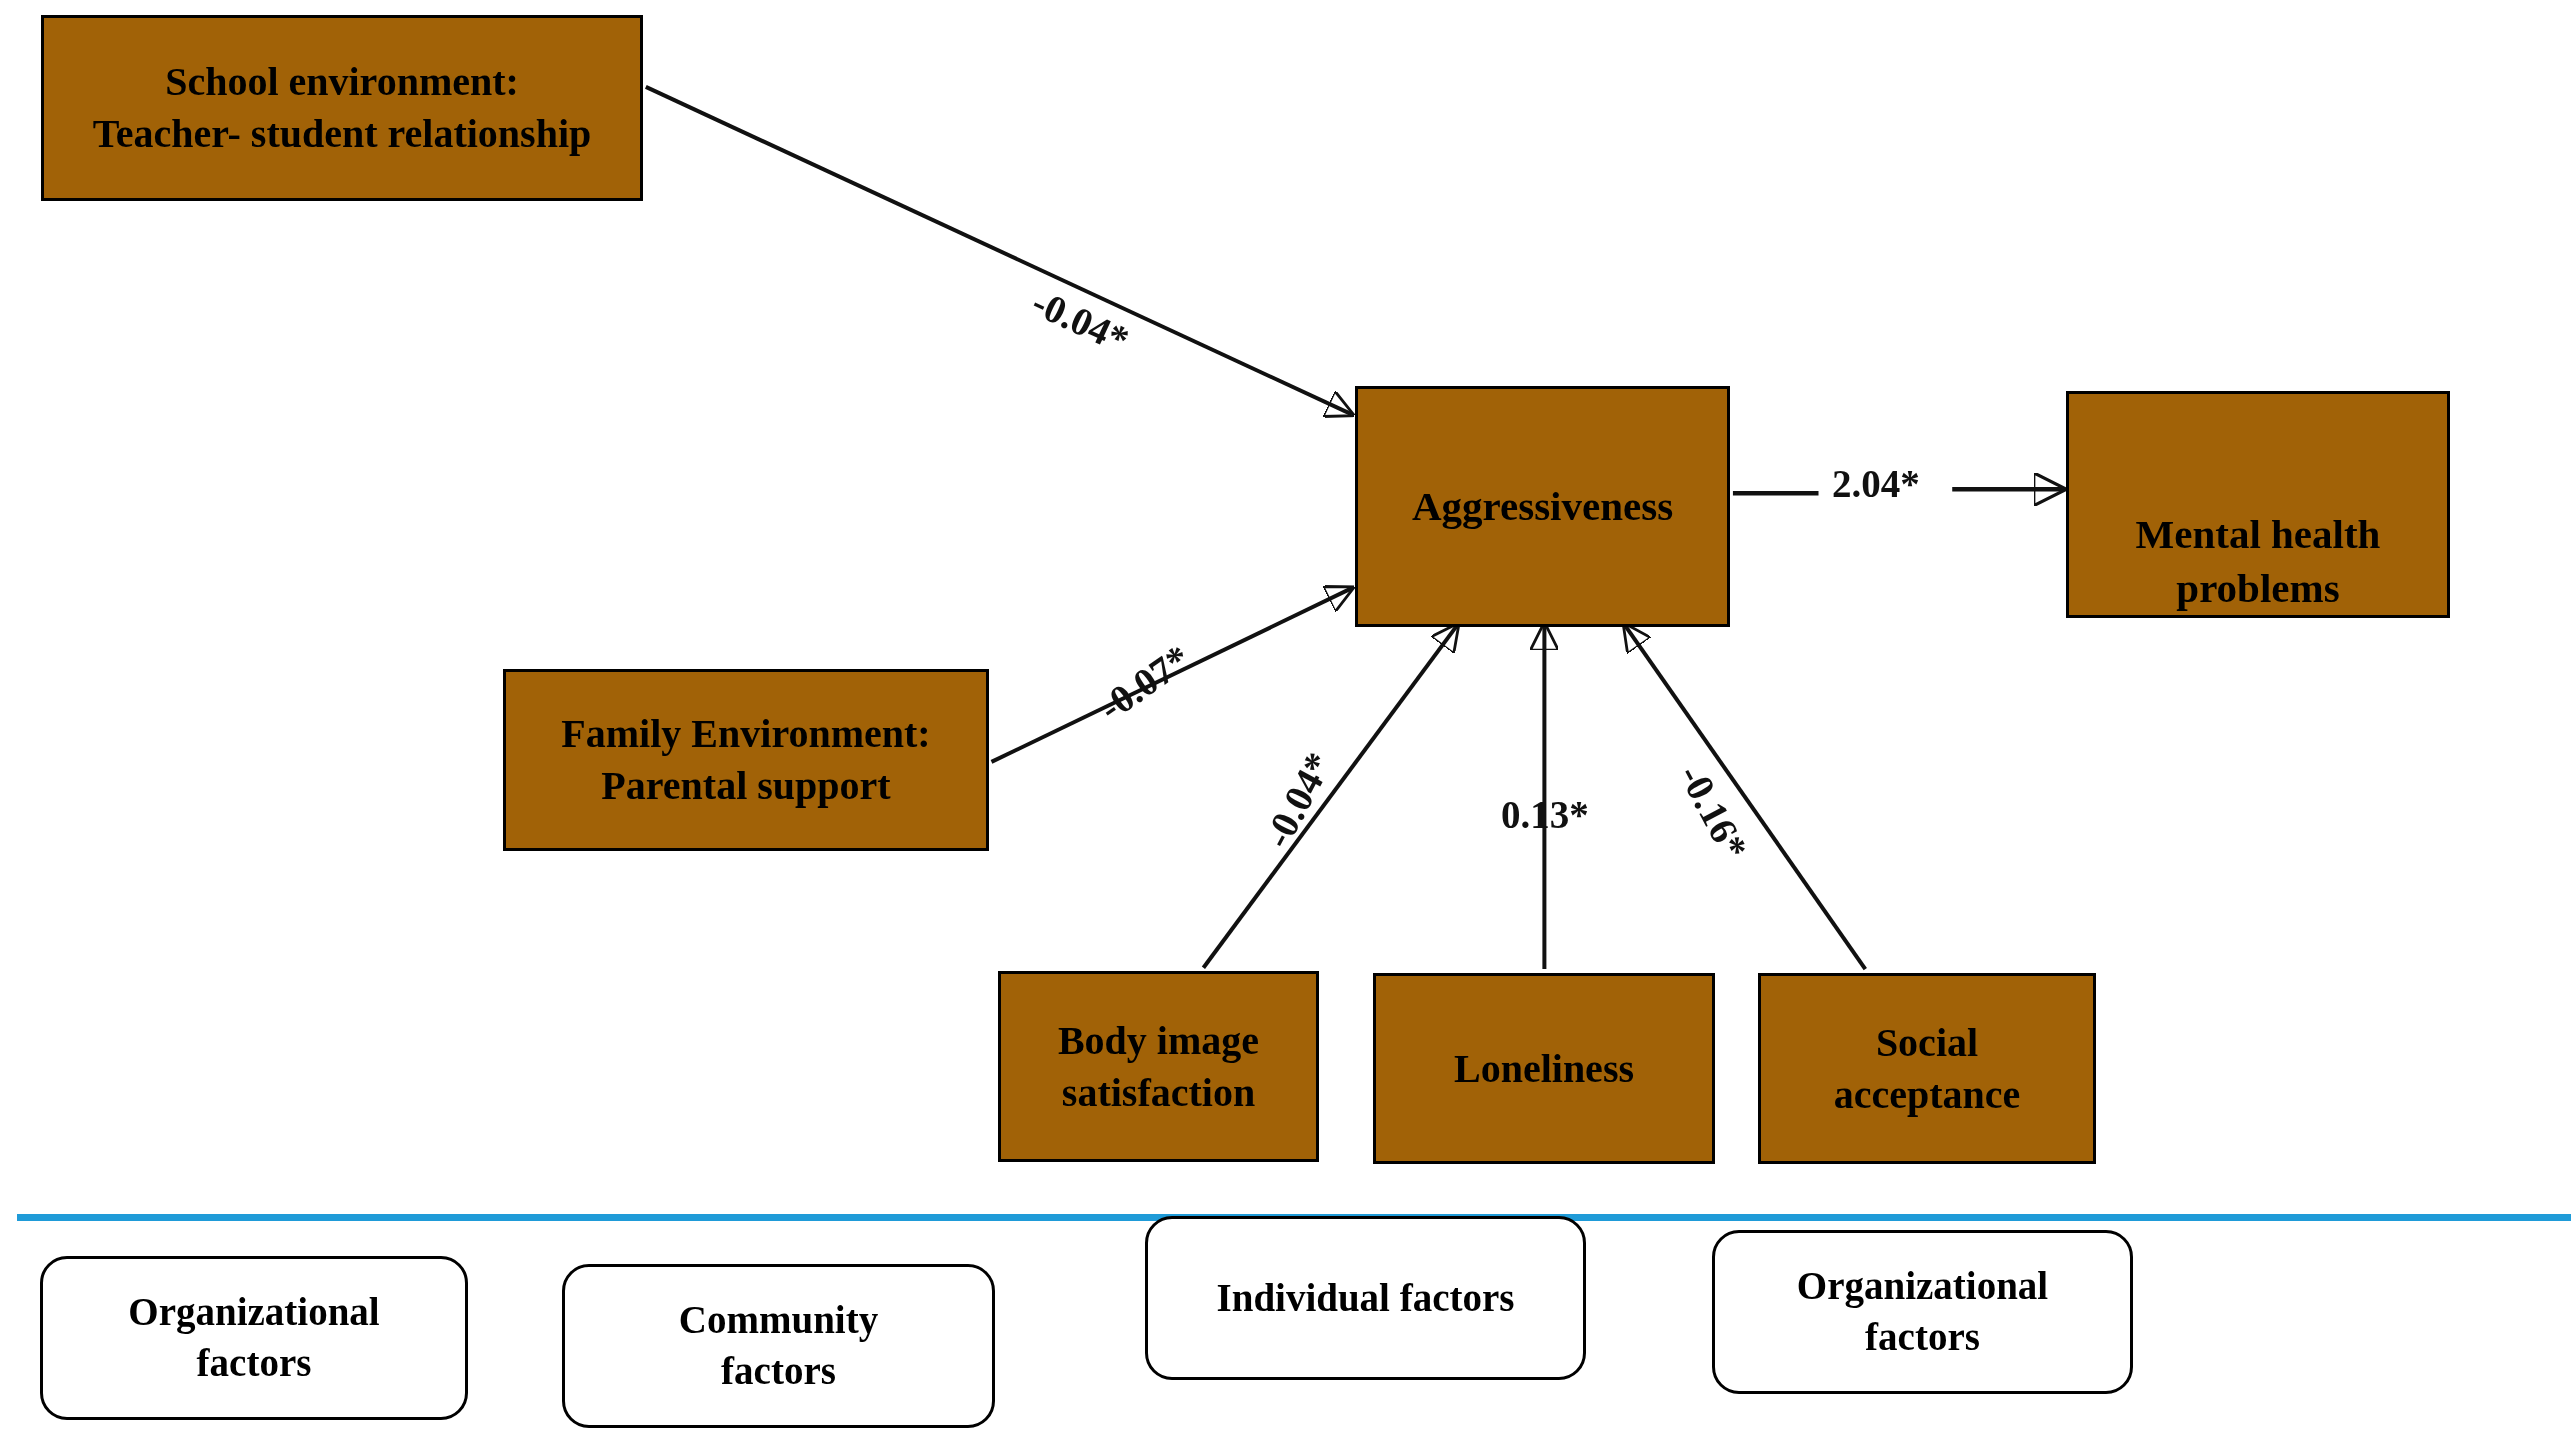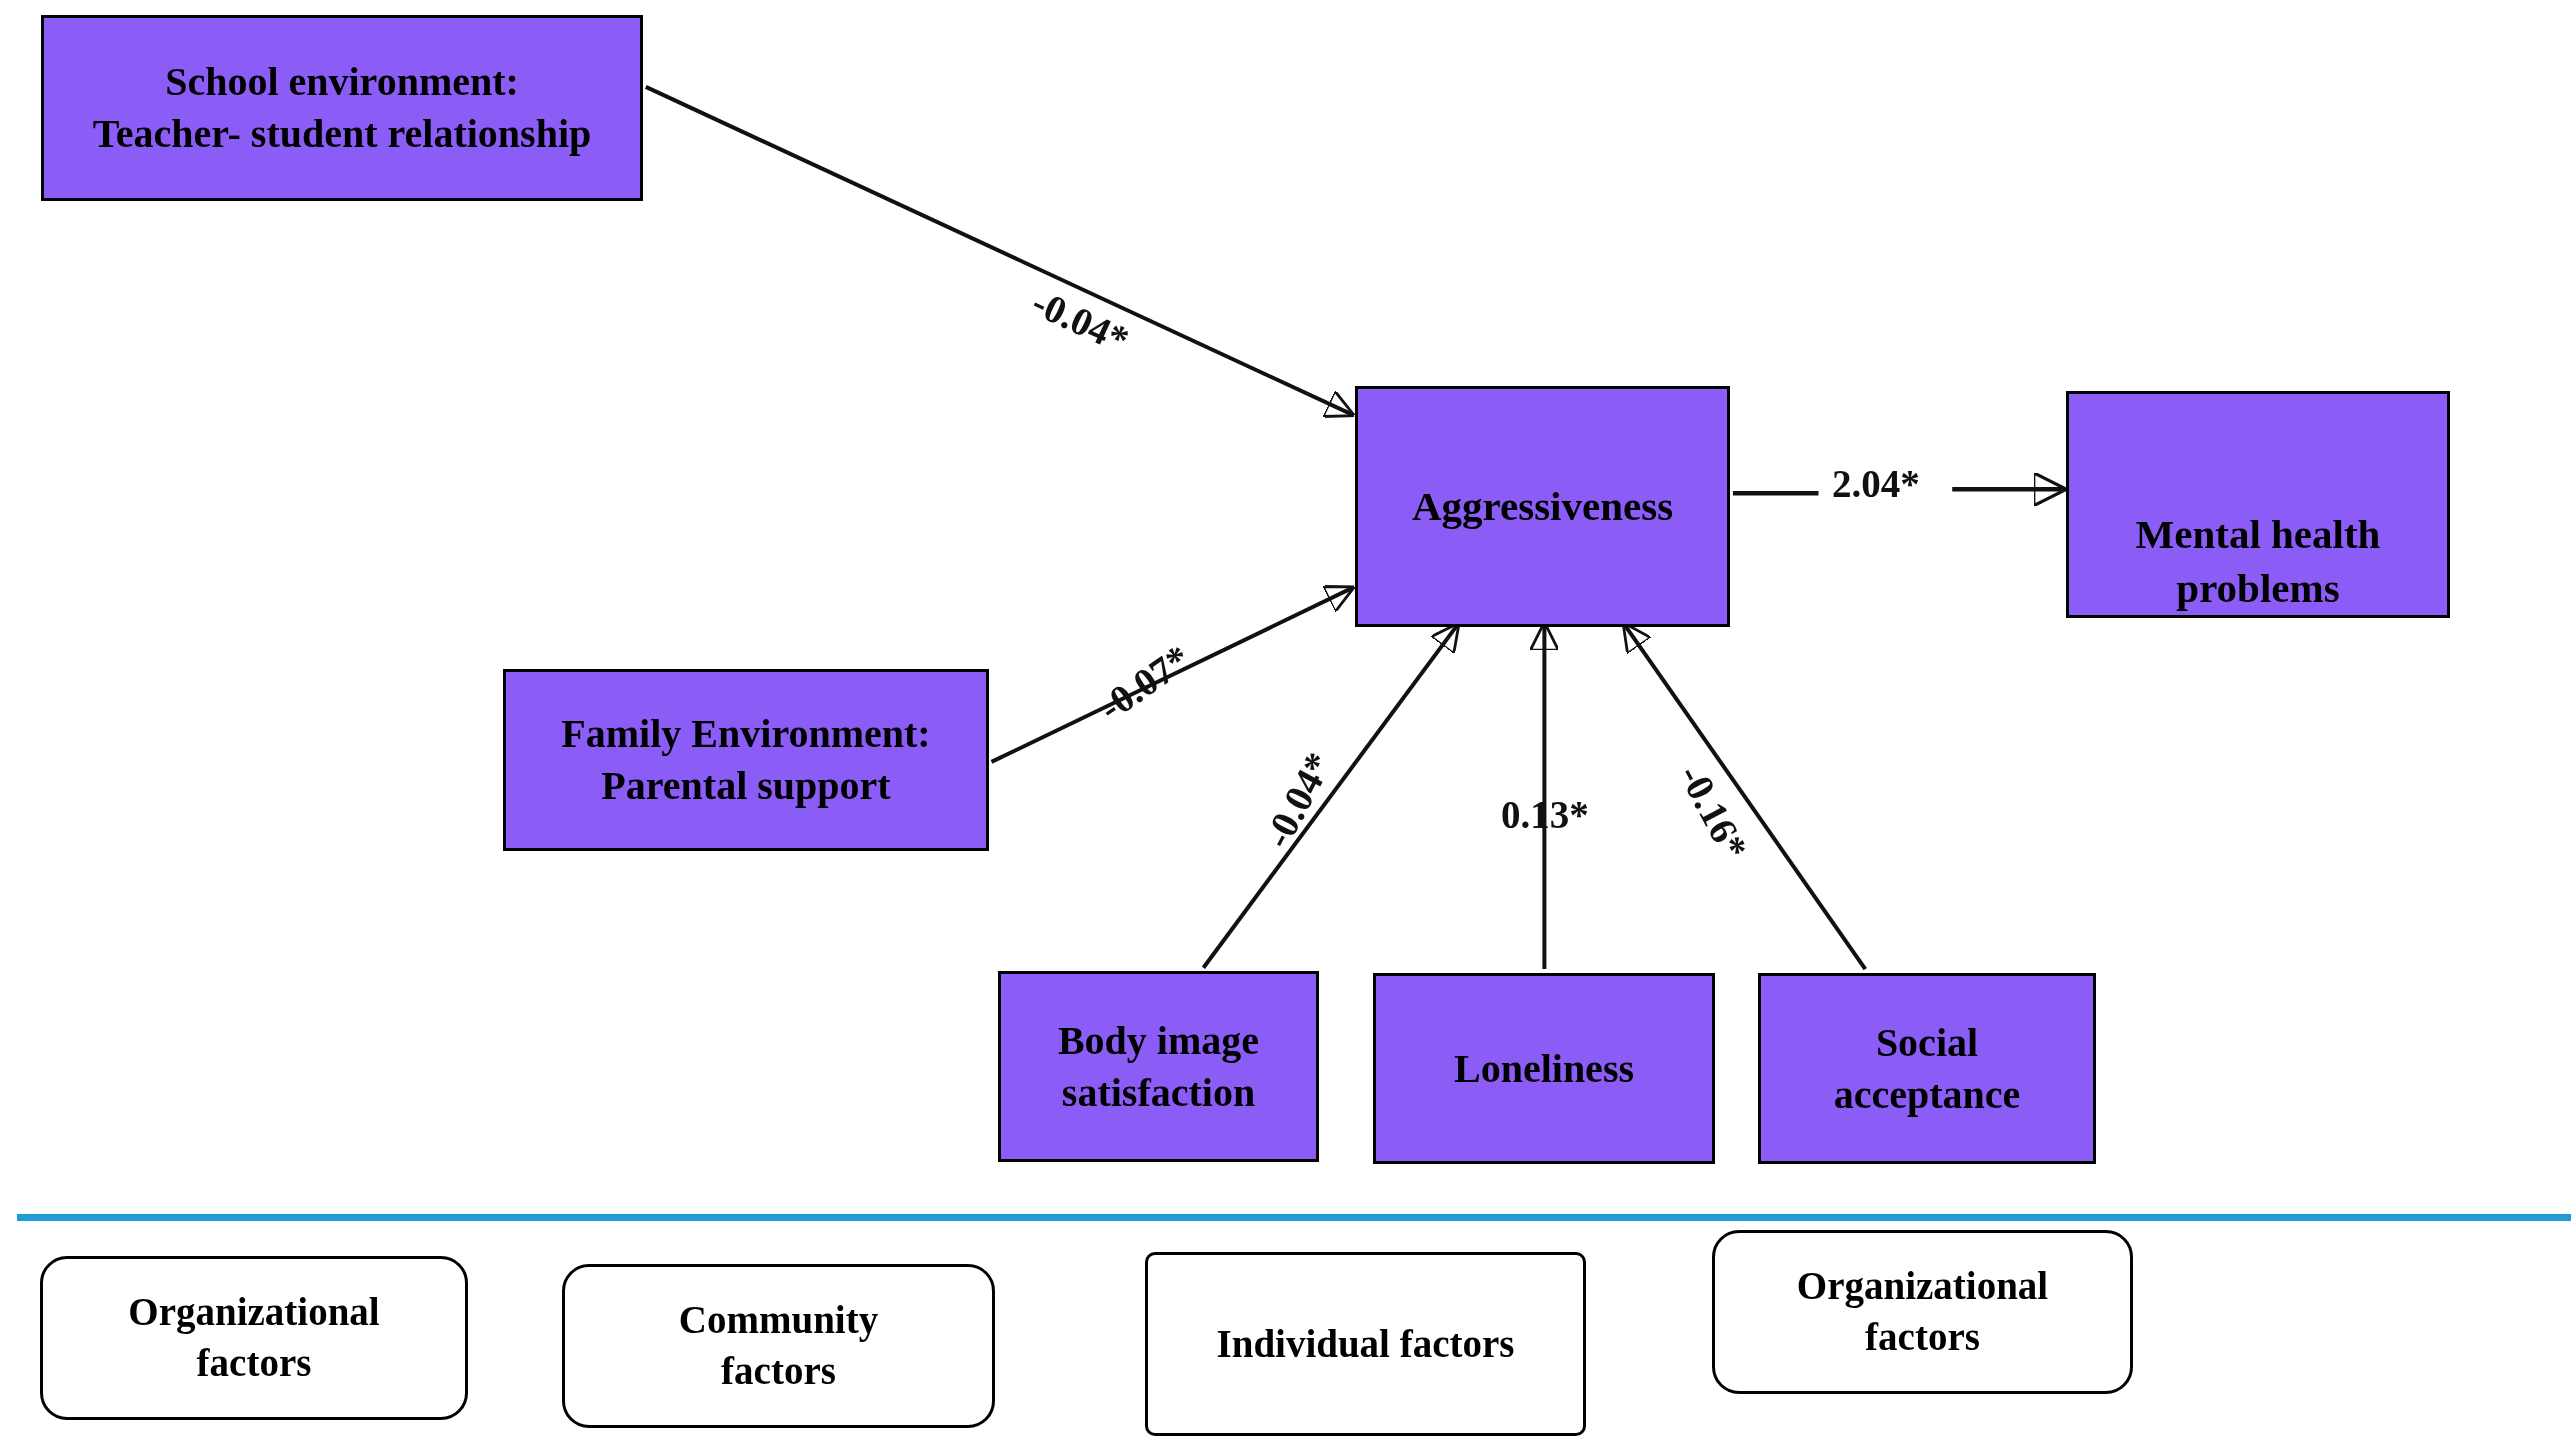--- a/index.html
+++ b/index.html
@@ -6,21 +6,21 @@
   body{
     font-family:"Liberation Serif","DejaVu Serif",serif;
     width:2576px;height:1451px;position:relative;overflow:hidden;
   }
   #stage{position:absolute;left:0;top:0;width:2576px;height:1451px;}
 
   
   .node{
     position:absolute;
     box-sizing:border-box;
-    background:#8b5cf6;
+    background:#a16207;
     border:3.3px solid #000000;
     display:flex;
     align-items:center;
     justify-content:center;
     text-align:center;
     font-weight:bold;
     color:#000000;
     line-height:1.30;
     z-index:5;
   }
@@ -40,21 +40,21 @@
     box-sizing:border-box;
     background:#ffffff;
     border:3.3px solid #000000;
     border-radius:27px;
     display:flex;align-items:center;justify-content:center;
     text-align:center;font-weight:bold;color:#000000;line-height:1.30;
     font-size:39px;z-index:5;
   }
   .l-org    {left:40px;  top:1256px; width:428px; height:164px;}
   .l-comm   {left:562px; top:1264px; width:433px; height:164px;}
-  .l-indiv  {left:1145px;top:1252px; width:441px; height:184px;border-radius:10px;}
+  .l-indiv  {left:1145px;top:1216px; width:441px; height:164px;}
   .l-inter  {left:1712px;top:1230px; width:421px; height:164px;}
 
   
   .divider{
     position:absolute;left:16.7px;top:1214px;width:2554px;height:7.4px;
     background:#1f9bd8;z-index:2;
   }
 
   
   svg.edges{position:absolute;left:0;top:0;width:2576px;height:1451px;z-index:3;overflow:visible;}

